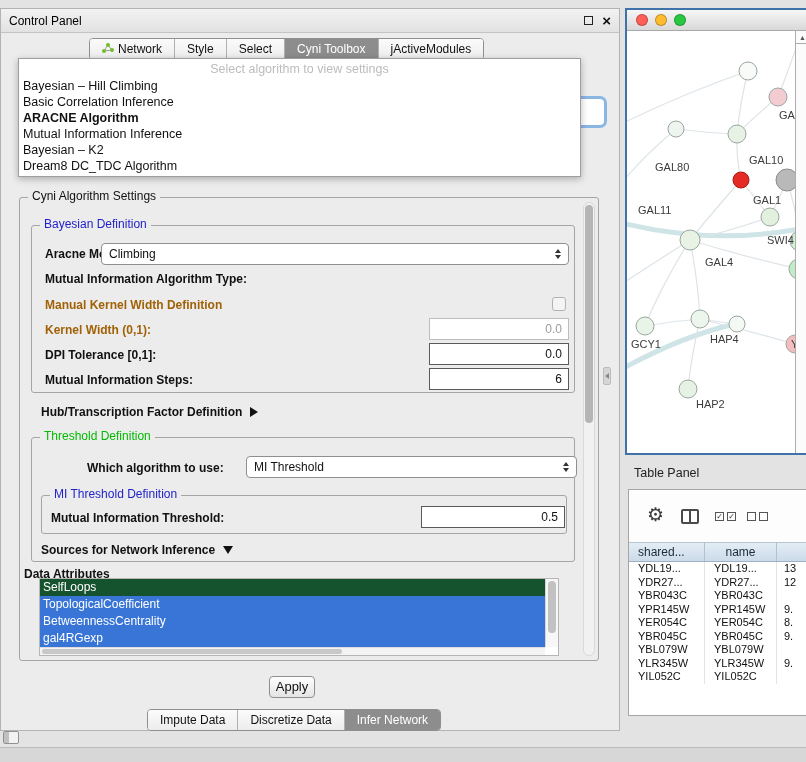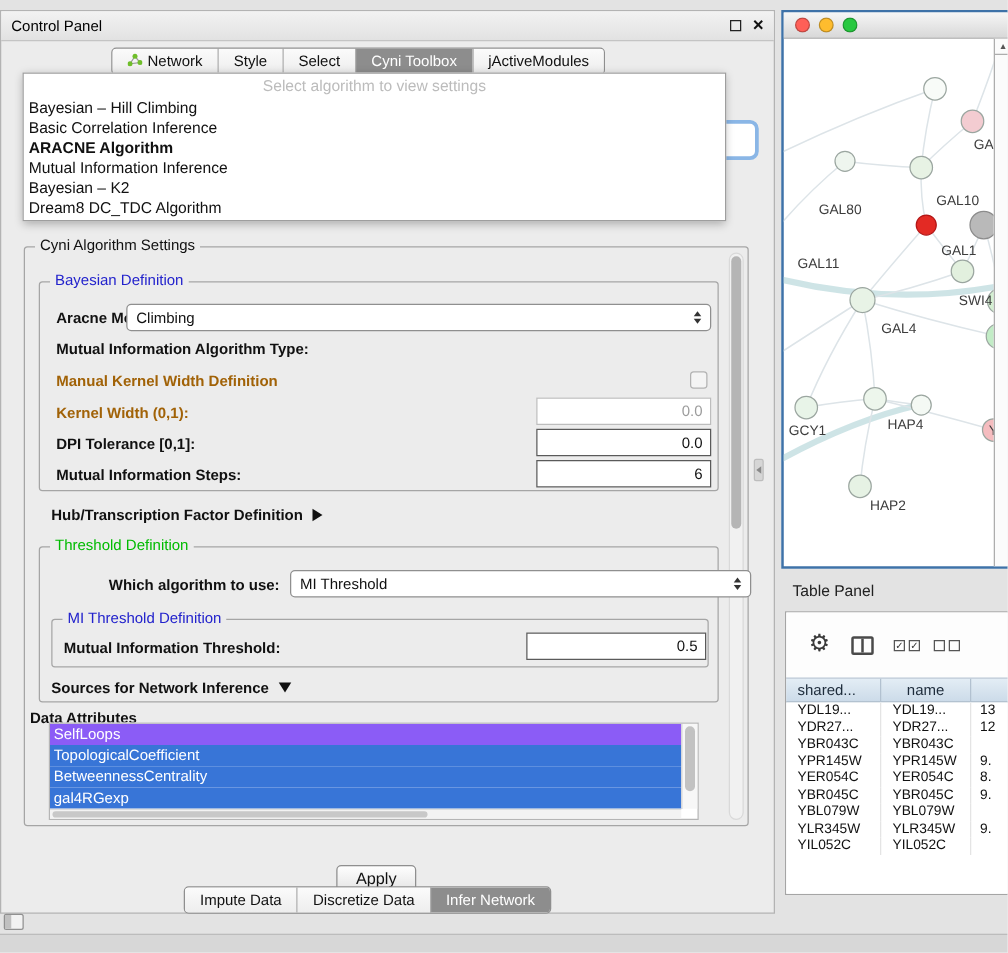--- a/index.html
+++ b/index.html
@@ -191,21 +191,21 @@
     <div class="toggle-row" style="left:40px;top:394px;height:18px">
       <span class="label" style="position:static">Hub/Transcription Factor Definition</span>
       <span class="tri-right"></span>
     </div>
 
     <div class="group" style="left:30px;top:428px;width:544px;height:125px">
       <span class="gtitle green">Threshold Definition</span>
     </div>
 
     <span class="label" style="left:86px;top:450px">Which algorithm to use:</span>
-    <div class="combo" style="left:231px;top:447px;width:369px">
+    <div class="combo" style="left:245px;top:447px;width:331px">
       <span class="combo-text">MI Threshold</span>
       <span class="combo-arrows">
           <i class="up"></i>
           <i class="dn"></i>
         </span>
     </div>
 
     <div class="group" style="left:40px;top:486px;width:526px;height:39px">
       <span class="gtitle blue">MI Threshold Definition</span>
     </div>
@@ -213,34 +213,34 @@
     <div class="field" style="left:420px;top:497px;width:144px">0.5</div>
 
     <div class="toggle-row" style="left:40px;top:532px;height:18px">
       <span class="label" style="position:static">Sources for Network Inference</span>
       <span class="tri-down"></span>
     </div>
     <span class="label" style="left:23px;top:556px">Data Attributes</span>
 
     <div class="attr-list">
       <div id="attrItems">
-          <div class="attr-item" style="background: #8b5cf6;">SelfLoops</div>
+          <div class="attr-item" style="background: #14532d;">SelfLoops</div>
           <div class="attr-item" style="background: rgb(56, 117, 215);">TopologicalCoefficient</div>
           <div class="attr-item" style="background: rgb(56, 117, 215);">BetweennessCentrality</div>
           <div class="attr-item" style="background: rgb(56, 117, 215);">gal4RGexp</div>
         </div>
       <div class="attr-vsb">
           <div class="thumb"></div>
         </div>
       <div class="attr-hsb">
           <div class="thumb"></div>
         </div>
     </div>
 
-    <div class="btn" style="left:268px;top:683px;width:64px">Apply</div>
+    <div class="btn" style="left:268px;top:667px;width:46px">Apply</div>
 
     <div class="seg" id="bottomTabs" style="left:146px;top:700px">
         <div class="seg-item">
           <span>Impute Data</span>
         </div>
         <div class="seg-item">
           <span>Discretize Data</span>
         </div>
         <div class="seg-item active">
           <span>Infer Network</span>

